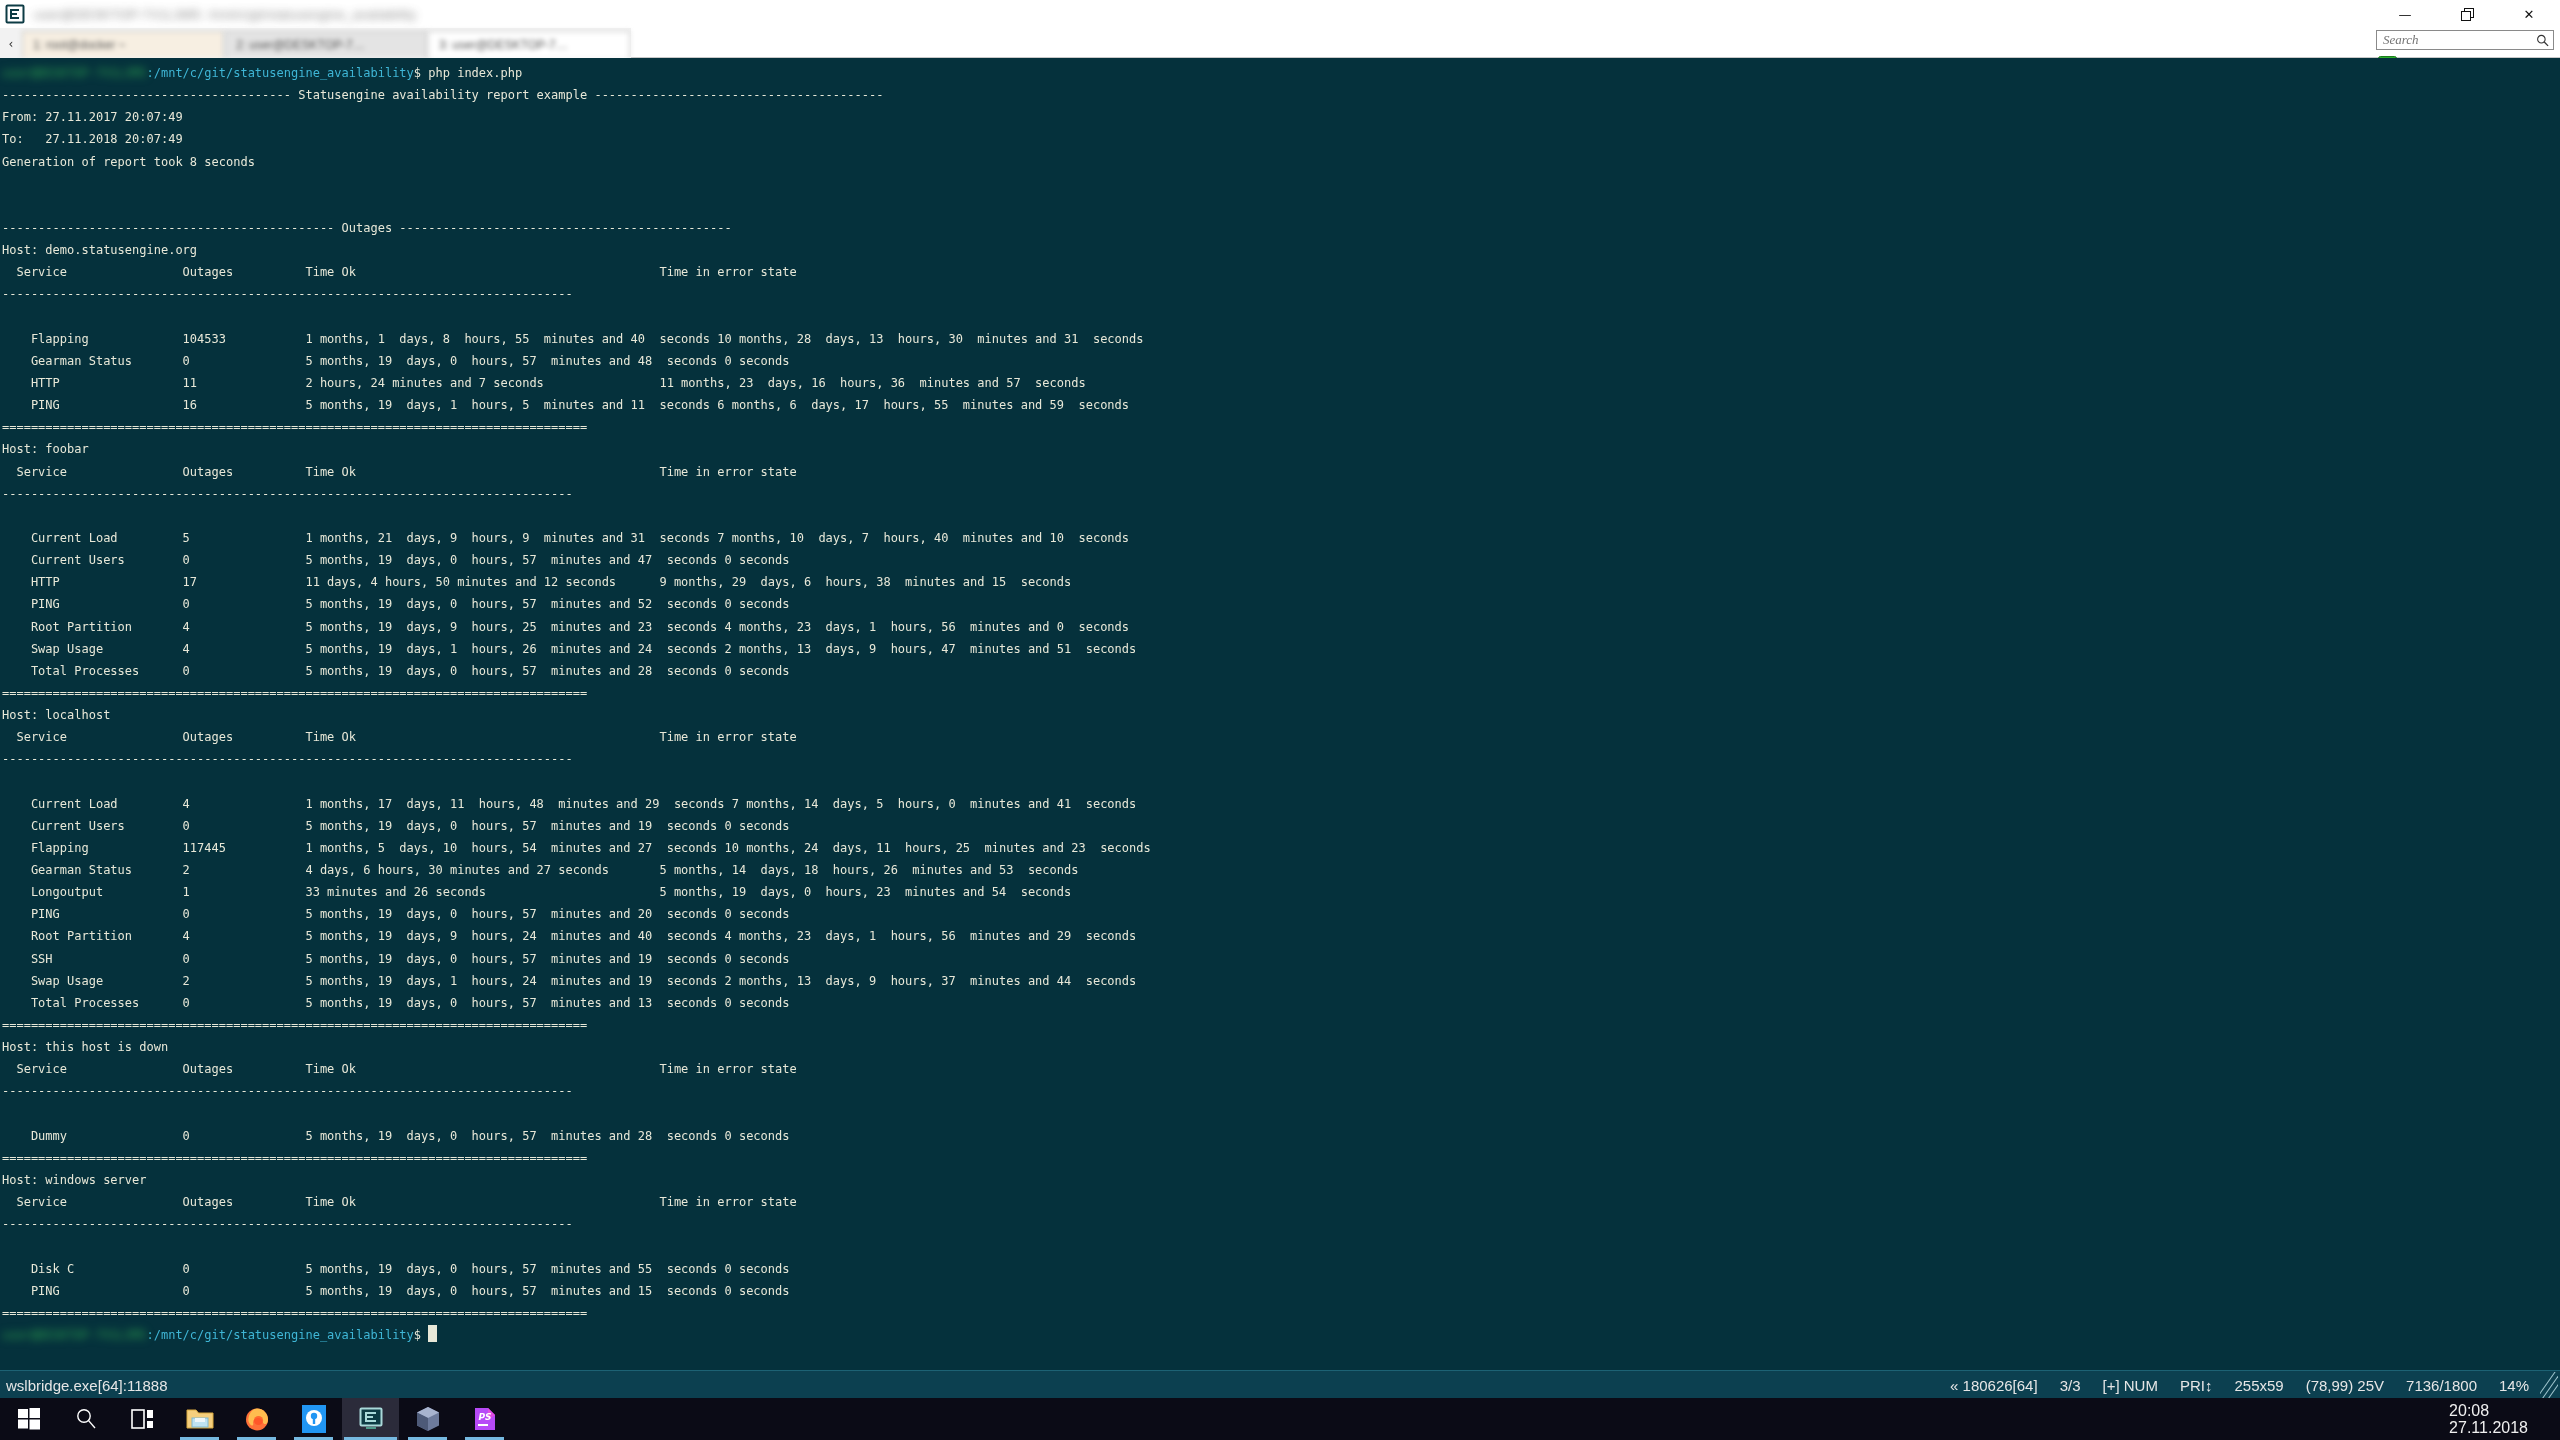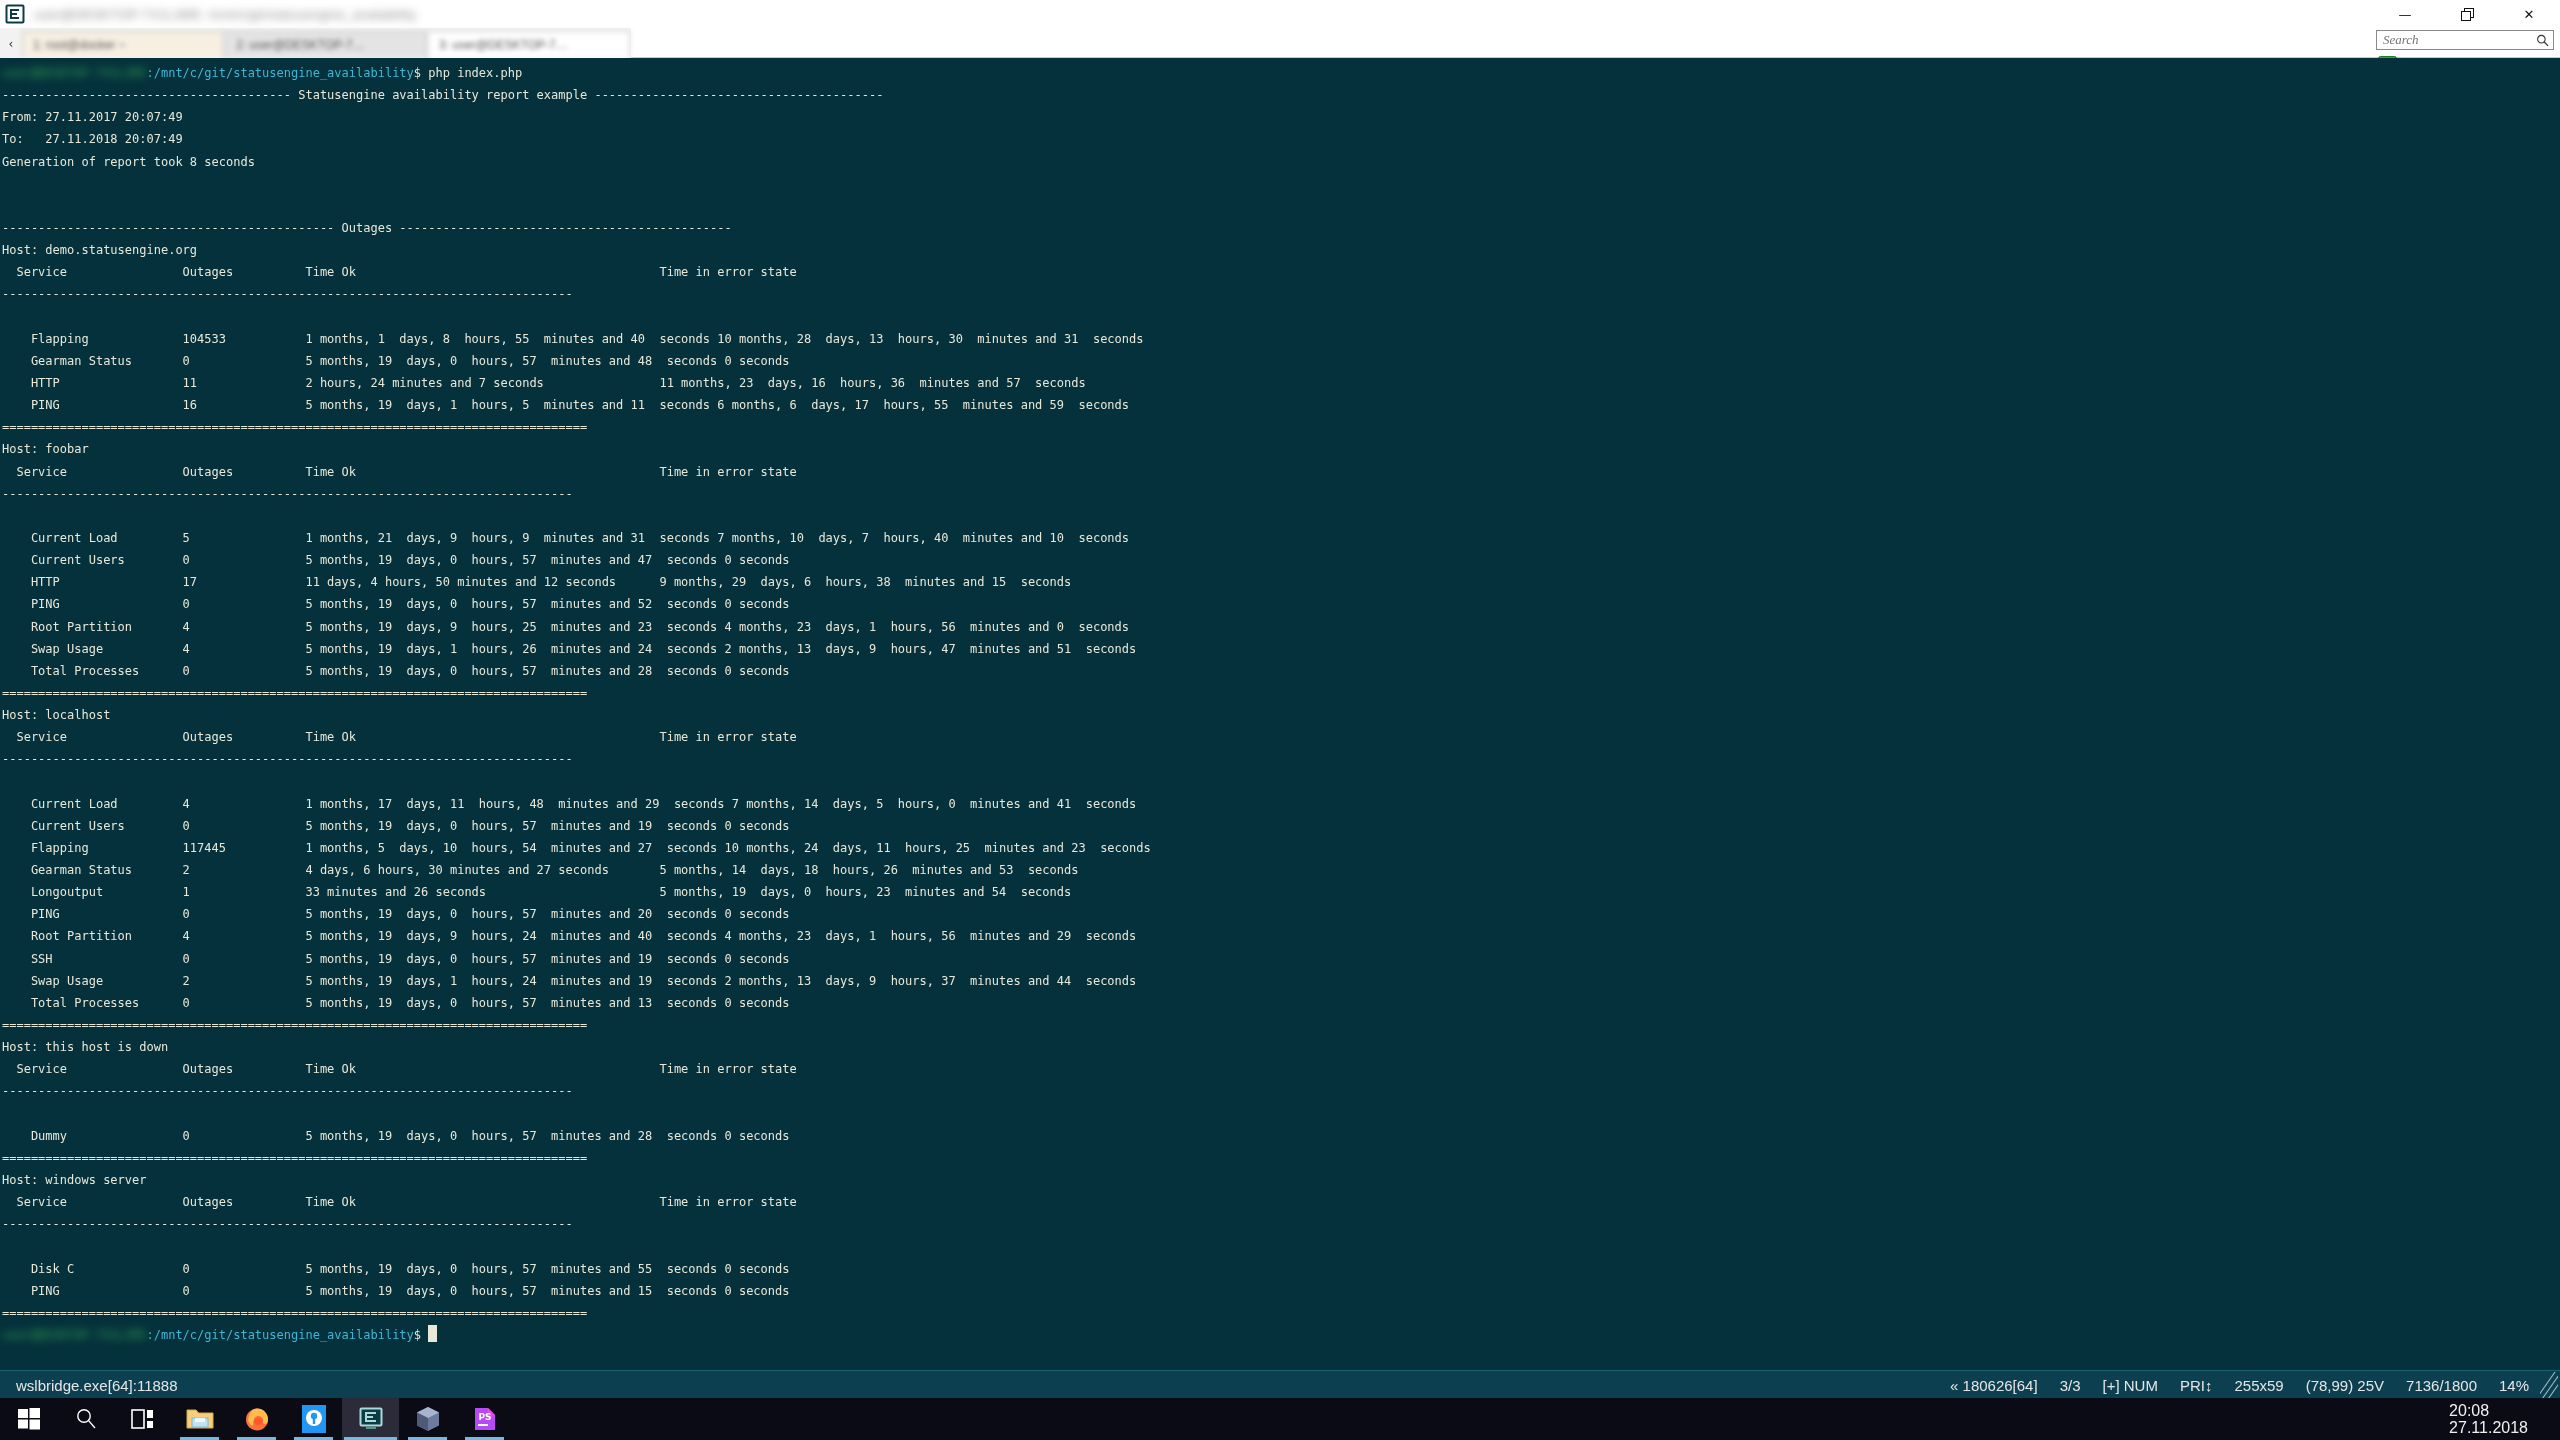--- a/index.html
+++ b/index.html
@@ -83,34 +83,35 @@
     vertical-align:-3px;
   }
 
   
   .statusbar{
     position:absolute;left:0;top:1370px;width:2560px;height:28px;
     background:#0c4050;display:flex;align-items:center;
     font-family:"Liberation Sans",sans-serif;font-size:15px;color:#e6e6e6;
     border-top:1px solid #1d6274;
   }
-  .sb-left{padding-left:16px;white-space:nowrap;text-align:right;}
+  .sb-left{padding-left:6px;white-space:nowrap;text-align:right;}
   .sb-spacer{flex:1;}
   .sb-cell{padding:0 11px;white-space:nowrap;}
   .sb-grip{width:18px;height:26px;margin-right:2px;position:relative;overflow:hidden;}
   .sb-grip i{position:absolute;top:-6px;width:1px;height:42px;background:#9fc4cd;transform:rotate(35deg);}
 
   
   .taskbar{
     position:absolute;left:0;top:1398px;width:2560px;height:42px;
     background:#0b0b16;display:flex;align-items:center;
   }
   .tk{
     width:57px;height:42px;display:flex;align-items:center;justify-content:center;
     position:relative;
+    font-style:italic;
   }
   .tk.open::after{
     content:"";position:absolute;bottom:0;left:9px;right:9px;height:3px;background:#76b9e0;
   }
   .tk.active{background:#2b2b3a;}
   .tk.active::after{
     content:"";position:absolute;bottom:0;left:2px;right:2px;height:3px;background:#76b9e0;
   }
   .clock{
     margin-left:auto;margin-right:18px;line-height:17px;

